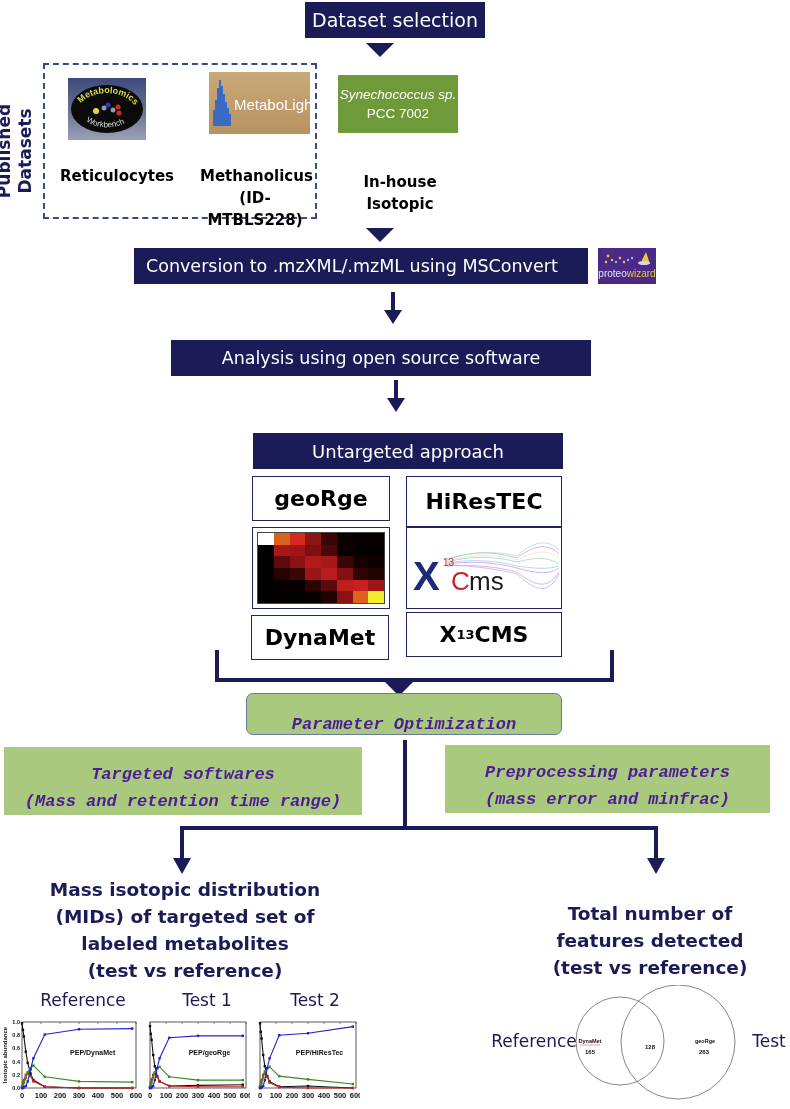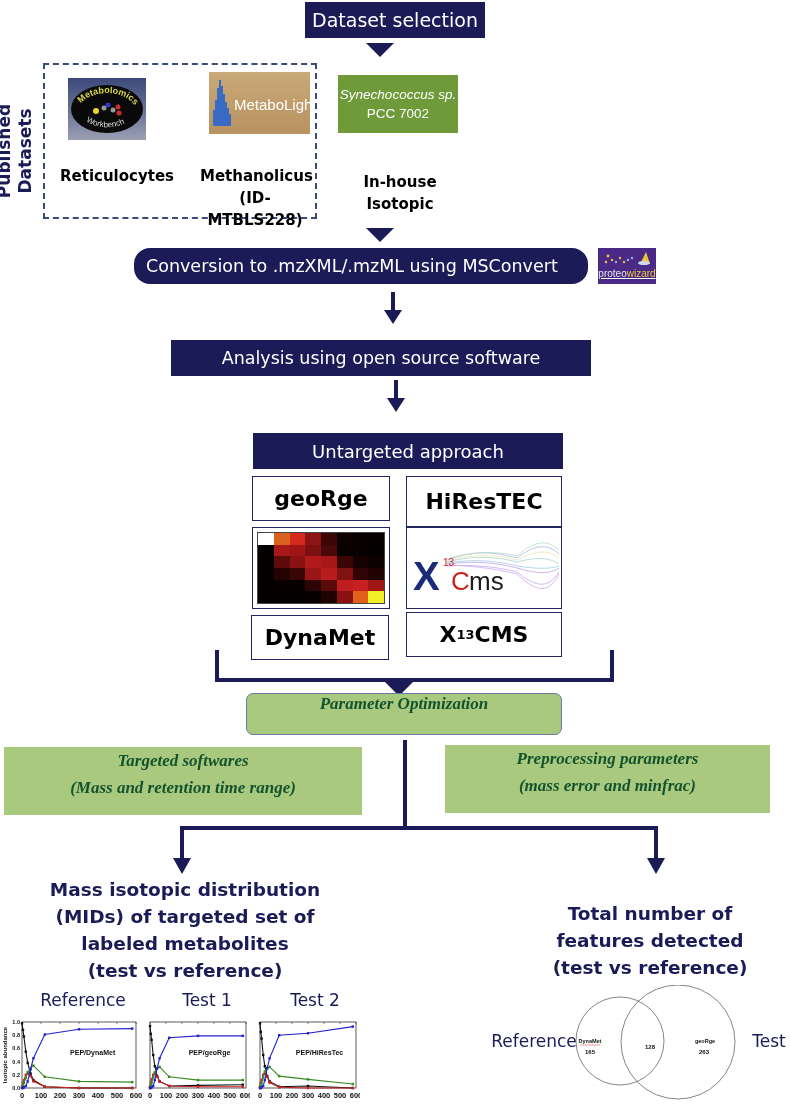--- a/index.html
+++ b/index.html
@@ -1,20 +1,20 @@
 <!DOCTYPE html>
 <html><head>
 <meta charset="utf-8">
 <style>
   * { box-sizing: border-box; margin: 0; padding: 0; }
   html, body { width: 790px; height: 1109px; background: #ffffff; overflow: hidden; }
   body { position: relative; font-family: "Liberation Sans", sans-serif; color: #1b1f5c; }
   .abs { position: absolute; }
   .navy-box { position: absolute; background: #1a1b57; color: #ffffff; display: flex; align-items: center; justify-content: center; font-family: "DejaVu Sans", sans-serif; }
-  .green-box { position: absolute; background: #a9c97f; display: flex; flex-direction: column; align-items: center; justify-content: flex-start; text-align: center; font-family: Liberation Serif, serif; font-style: italic; color: #14532d; }
+  .green-box { position: absolute; background: #a9c97f; display: flex; flex-direction: column; align-items: center; justify-content: flex-end; text-align: center; font-family: Liberation Mono, monospace; font-style: italic; color: #4c1d95; }
   .outline-box { position: absolute; border: 1.5px solid #23265e; background: #fff; display: flex; align-items: center; justify-content: center; font-family: "DejaVu Sans", sans-serif; font-weight: bold; color: #000; }
   .label-black { position: absolute; font-family: "DejaVu Sans", sans-serif; font-weight: bold; color: #000; text-align: center; font-size: 15px; line-height: 22px; }
   .heading-navy { position: absolute; font-family: "DejaVu Sans", sans-serif; font-weight: bold; color: #1a1b57; text-align: center; font-size: 18.5px; line-height: 27px; }
   .down-tri { position: absolute; width: 0; height: 0; border-left: 18px solid transparent; border-right: 18px solid transparent; border-top: 16px solid #1a1b57; }
   .vline { position: absolute; background: #1a1b57; width: 4px; }
   .hline { position: absolute; background: #1a1b57; height: 4px; }
   .arrow-head { position: absolute; width: 0; height: 0; border-left: 9px solid transparent; border-right: 9px solid transparent; border-top: 14px solid #1a1b57; }
   .plot-title { position: absolute; font-family: "DejaVu Sans", sans-serif; color: #1a1b57; font-size: 17px; text-align: center; }
   svg text { font-family: "Liberation Sans", sans-serif; }
 </style>
@@ -81,24 +81,24 @@
 <div class="label-black" style="left:360px; top:171px; width:80px;">
   <div>In-house</div>
   <div>Isotopic</div>
 </div>
 
 <style>
   
 </style>
 
 <div class="down-tri" style="left:366px; top:228px; border-left-width:14px; border-right-width:14px; border-top-width:14px;"></div>
-<div class="navy-box" style="left:134px; top:248px; width:454px; height:36px; font-size:17.5px; justify-content:flex-start; padding-left:12px;border-radius:16px;">
+<div class="navy-box" style="left:134px; top:248px; width:454px; height:36px; font-size:17.5px; justify-content:flex-start; padding-left:12px;">
   <span>Conversion to .mzXML/.mzML using MSConvert</span>
 </div>
-<div class="abs" style="left:598px; top:248px; width:58px; height:36px; background:#4a2a86; color:#fff; font-size:10px; text-align:center;text-decoration:underline;">
+<div class="abs" style="left:598px; top:248px; width:58px; height:36px; background:#4a2a86; color:#fff; font-size:10px; text-align:center;">
   <svg width="58" height="20" viewBox="0 0 58 20">
     <g fill="#e8c83a">
         <circle cx="10" cy="8" r="1.4"></circle>
         <circle cx="14" cy="12" r="1.2"></circle>
         <circle cx="8" cy="14" r="1.2"></circle>
         <circle cx="22" cy="10" r="1.2"></circle>
         <circle cx="26" cy="14" r="1.2"></circle>
       </g>
     <g fill="#9ab0e8">
         <circle cx="18" cy="14" r="1.2"></circle>

